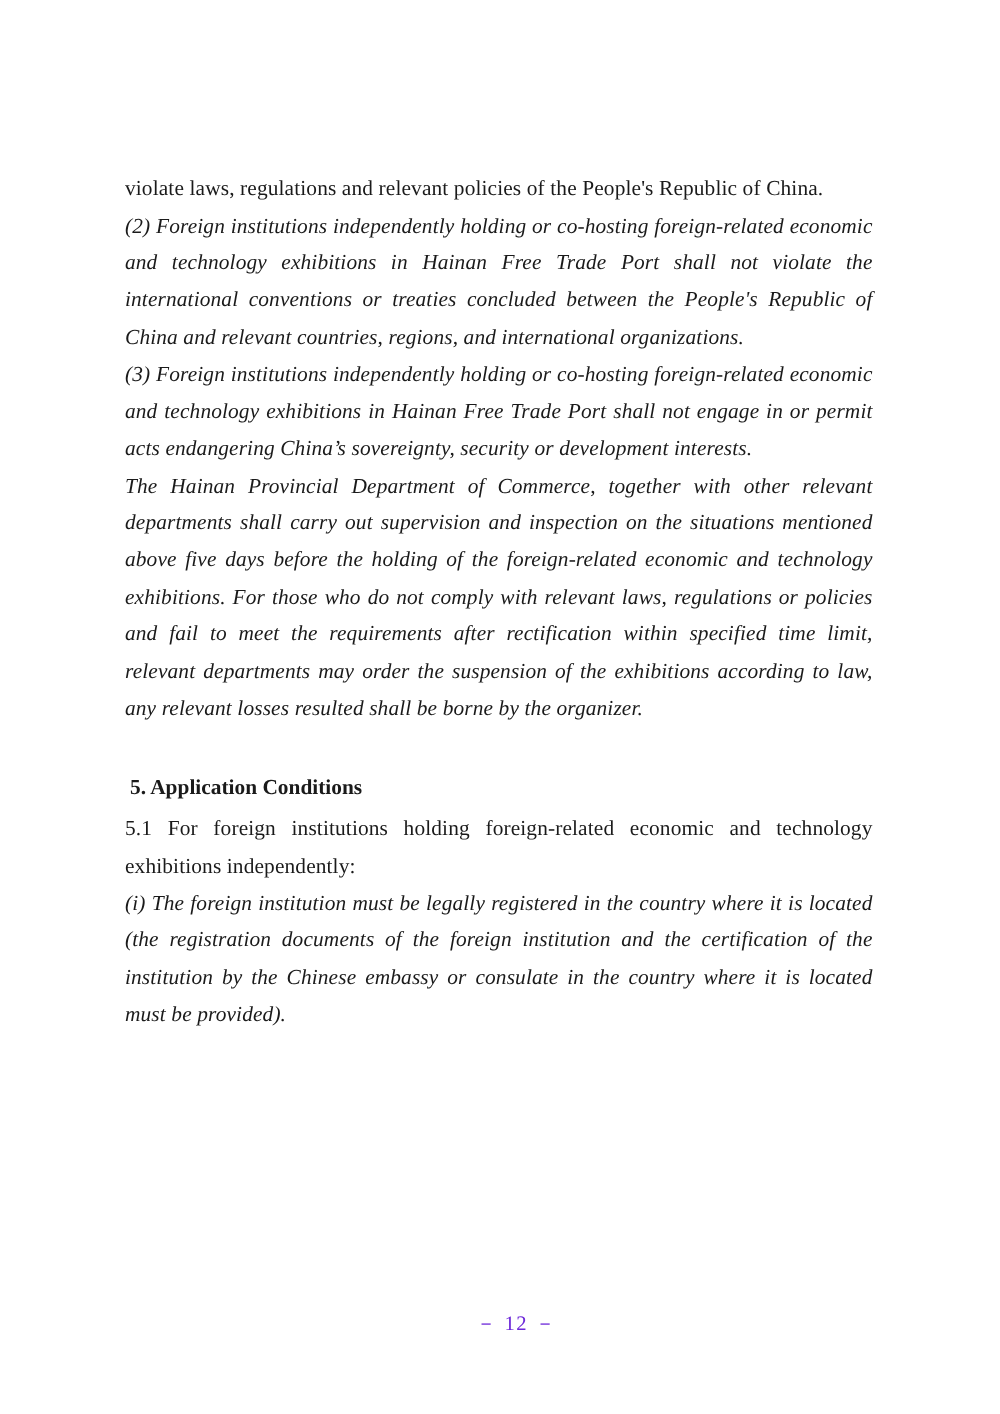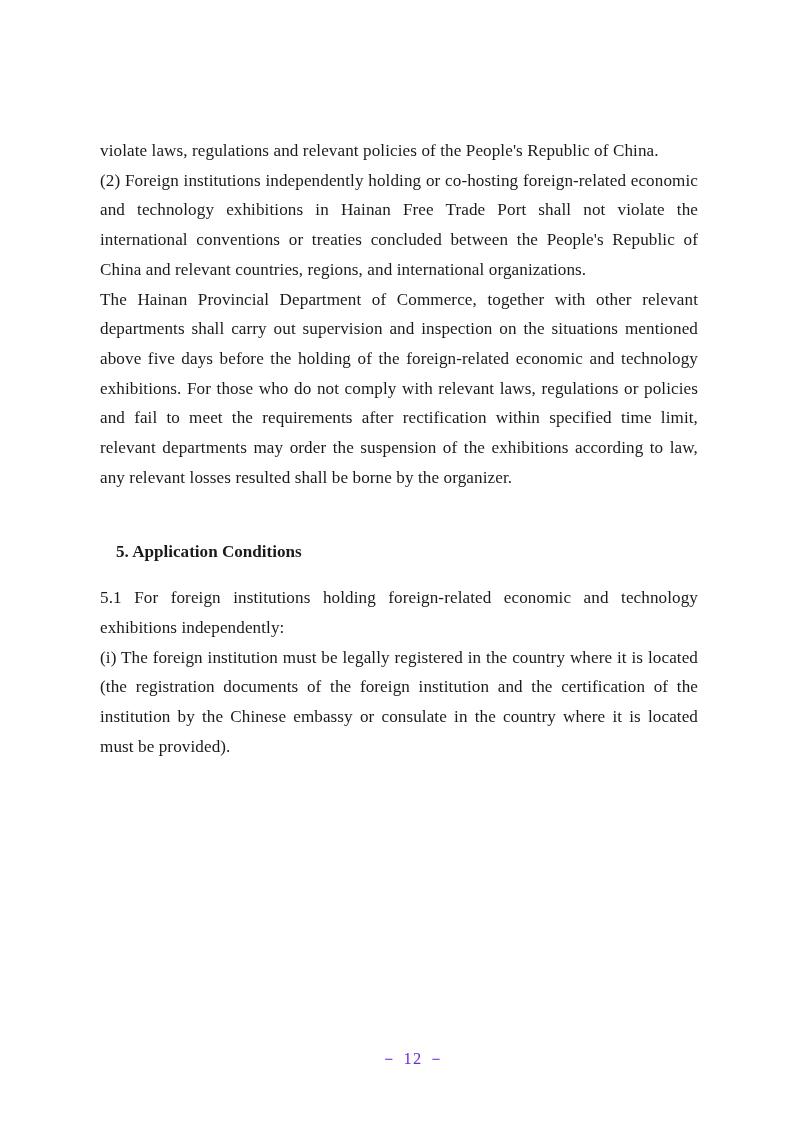--- a/index.html
+++ b/index.html
@@ -25,23 +25,24 @@
   .para {
     margin: 0;
     font-size: 17.1px;
     line-height: 29.7px;
     text-align: justify;
     text-justify: inter-word;
     letter-spacing: 0.1px;
   }
   .para + .para {
     margin-top: 0px;
+    font-style: italic;
   }
   .section-heading {
-    margin: 16px;
+    margin: 4px;
     font-size: 17.1px;
     line-height: 29.7px;
     font-weight: bold;
     text-align: left;
   }
   .gap {
     height: 29px;
   }
   .footer {
     position: absolute;
@@ -55,20 +56,21 @@
     letter-spacing: 1.2px;
   }
 </style>
 </head>
 <body>
 
 <div class="page">
   <div class="content">
     <p class="para">violate laws, regulations and relevant policies of the People's Republic of China.</p>
     <p class="para">(2) Foreign institutions independently holding or co-hosting foreign-related economic and technology exhibitions in Hainan Free Trade Port shall not violate the international conventions or treaties concluded between the People's Republic of China and relevant countries, regions, and international organizations.</p>
+    <p class="para">(3) Foreign institutions independently holding or co-hosting foreign-related economic and technology exhibitions in Hainan Free Trade Port shall not engage in or permit acts endangering China’s sovereignty, security or development interests.</p>
     <p class="para">The Hainan Provincial Department of Commerce, together with other relevant departments shall carry out supervision and inspection on the situations mentioned above five days before the holding of the foreign-related economic and technology exhibitions. For those who do not comply with relevant laws, regulations or policies and fail to meet the requirements after rectification within specified time limit, relevant departments may order the suspension of the exhibitions according to law, any relevant losses resulted shall be borne by the organizer.</p>
     <div class="gap"></div>
     <p class="section-heading">5. Application Conditions</p>
     <p class="para">5.1 For foreign institutions holding foreign-related economic and technology exhibitions independently:</p>
     <p class="para">(i) The foreign institution must be legally registered in the country where it is located (the registration documents of the foreign institution and the certification of the institution by the Chinese embassy or consulate in the country where it is located must be provided).</p>
   </div>
   <div class="footer">－ 12 －</div>
 </div>
 
 </body></html>

